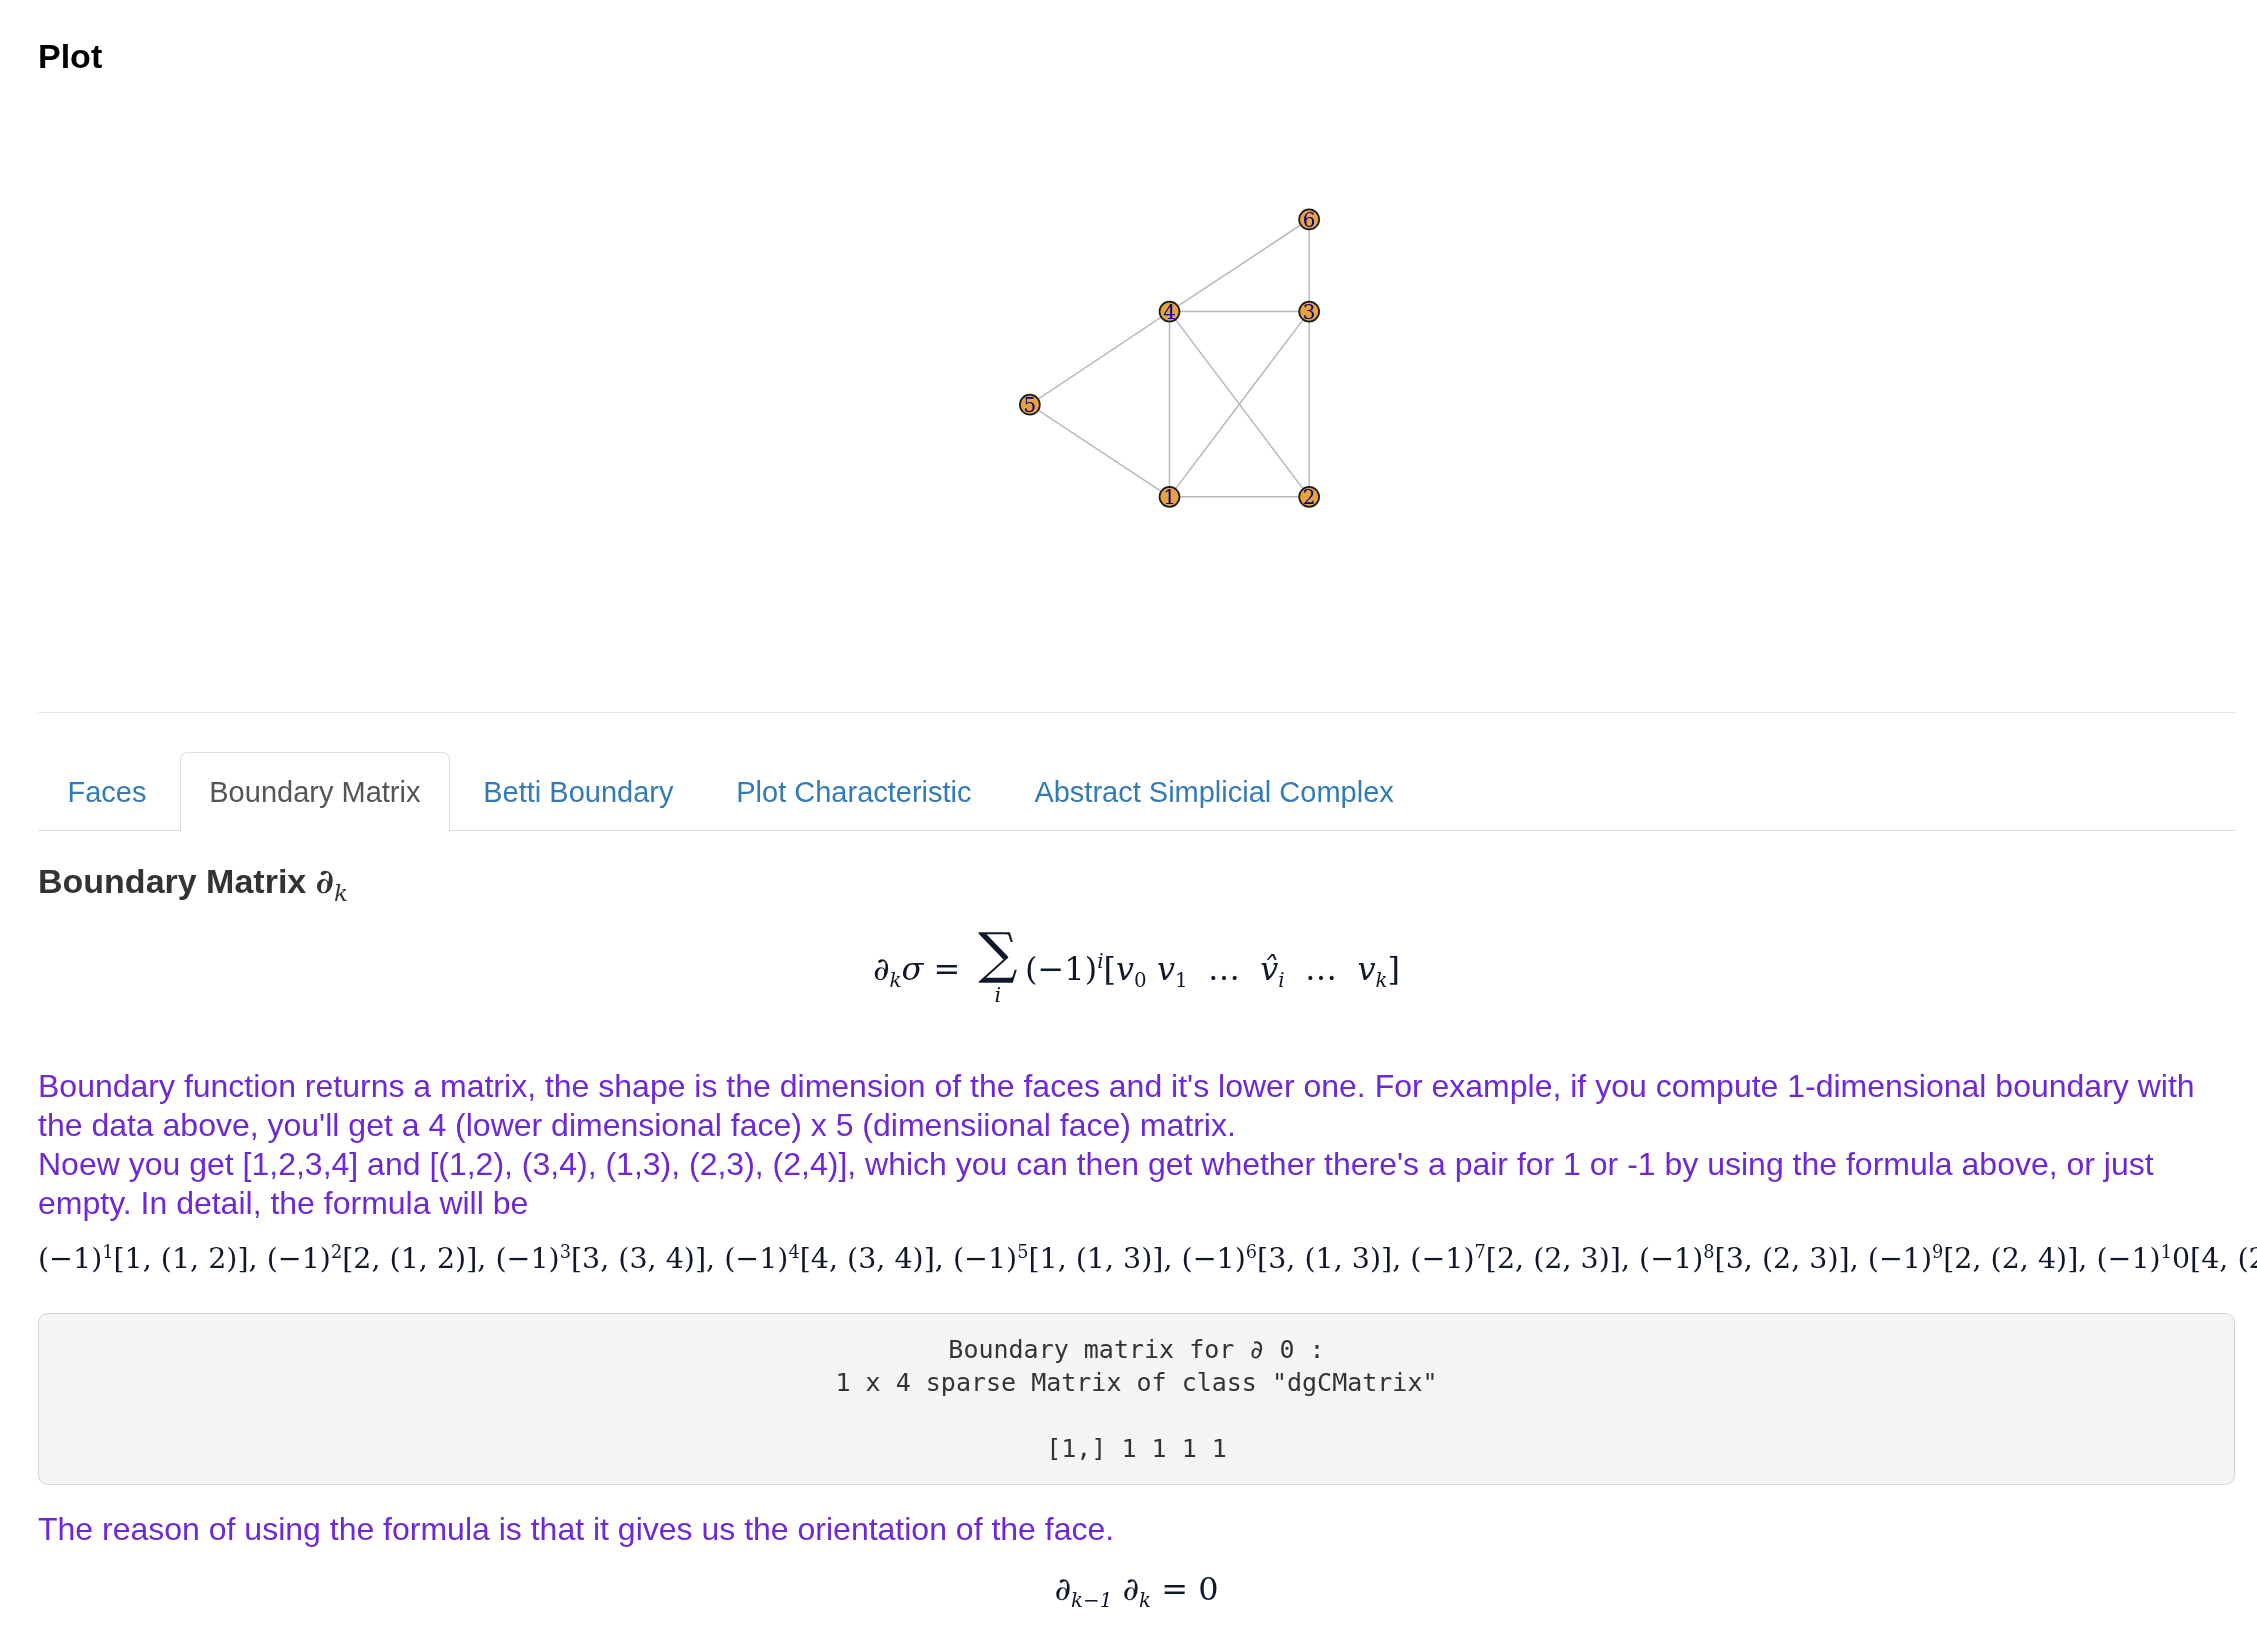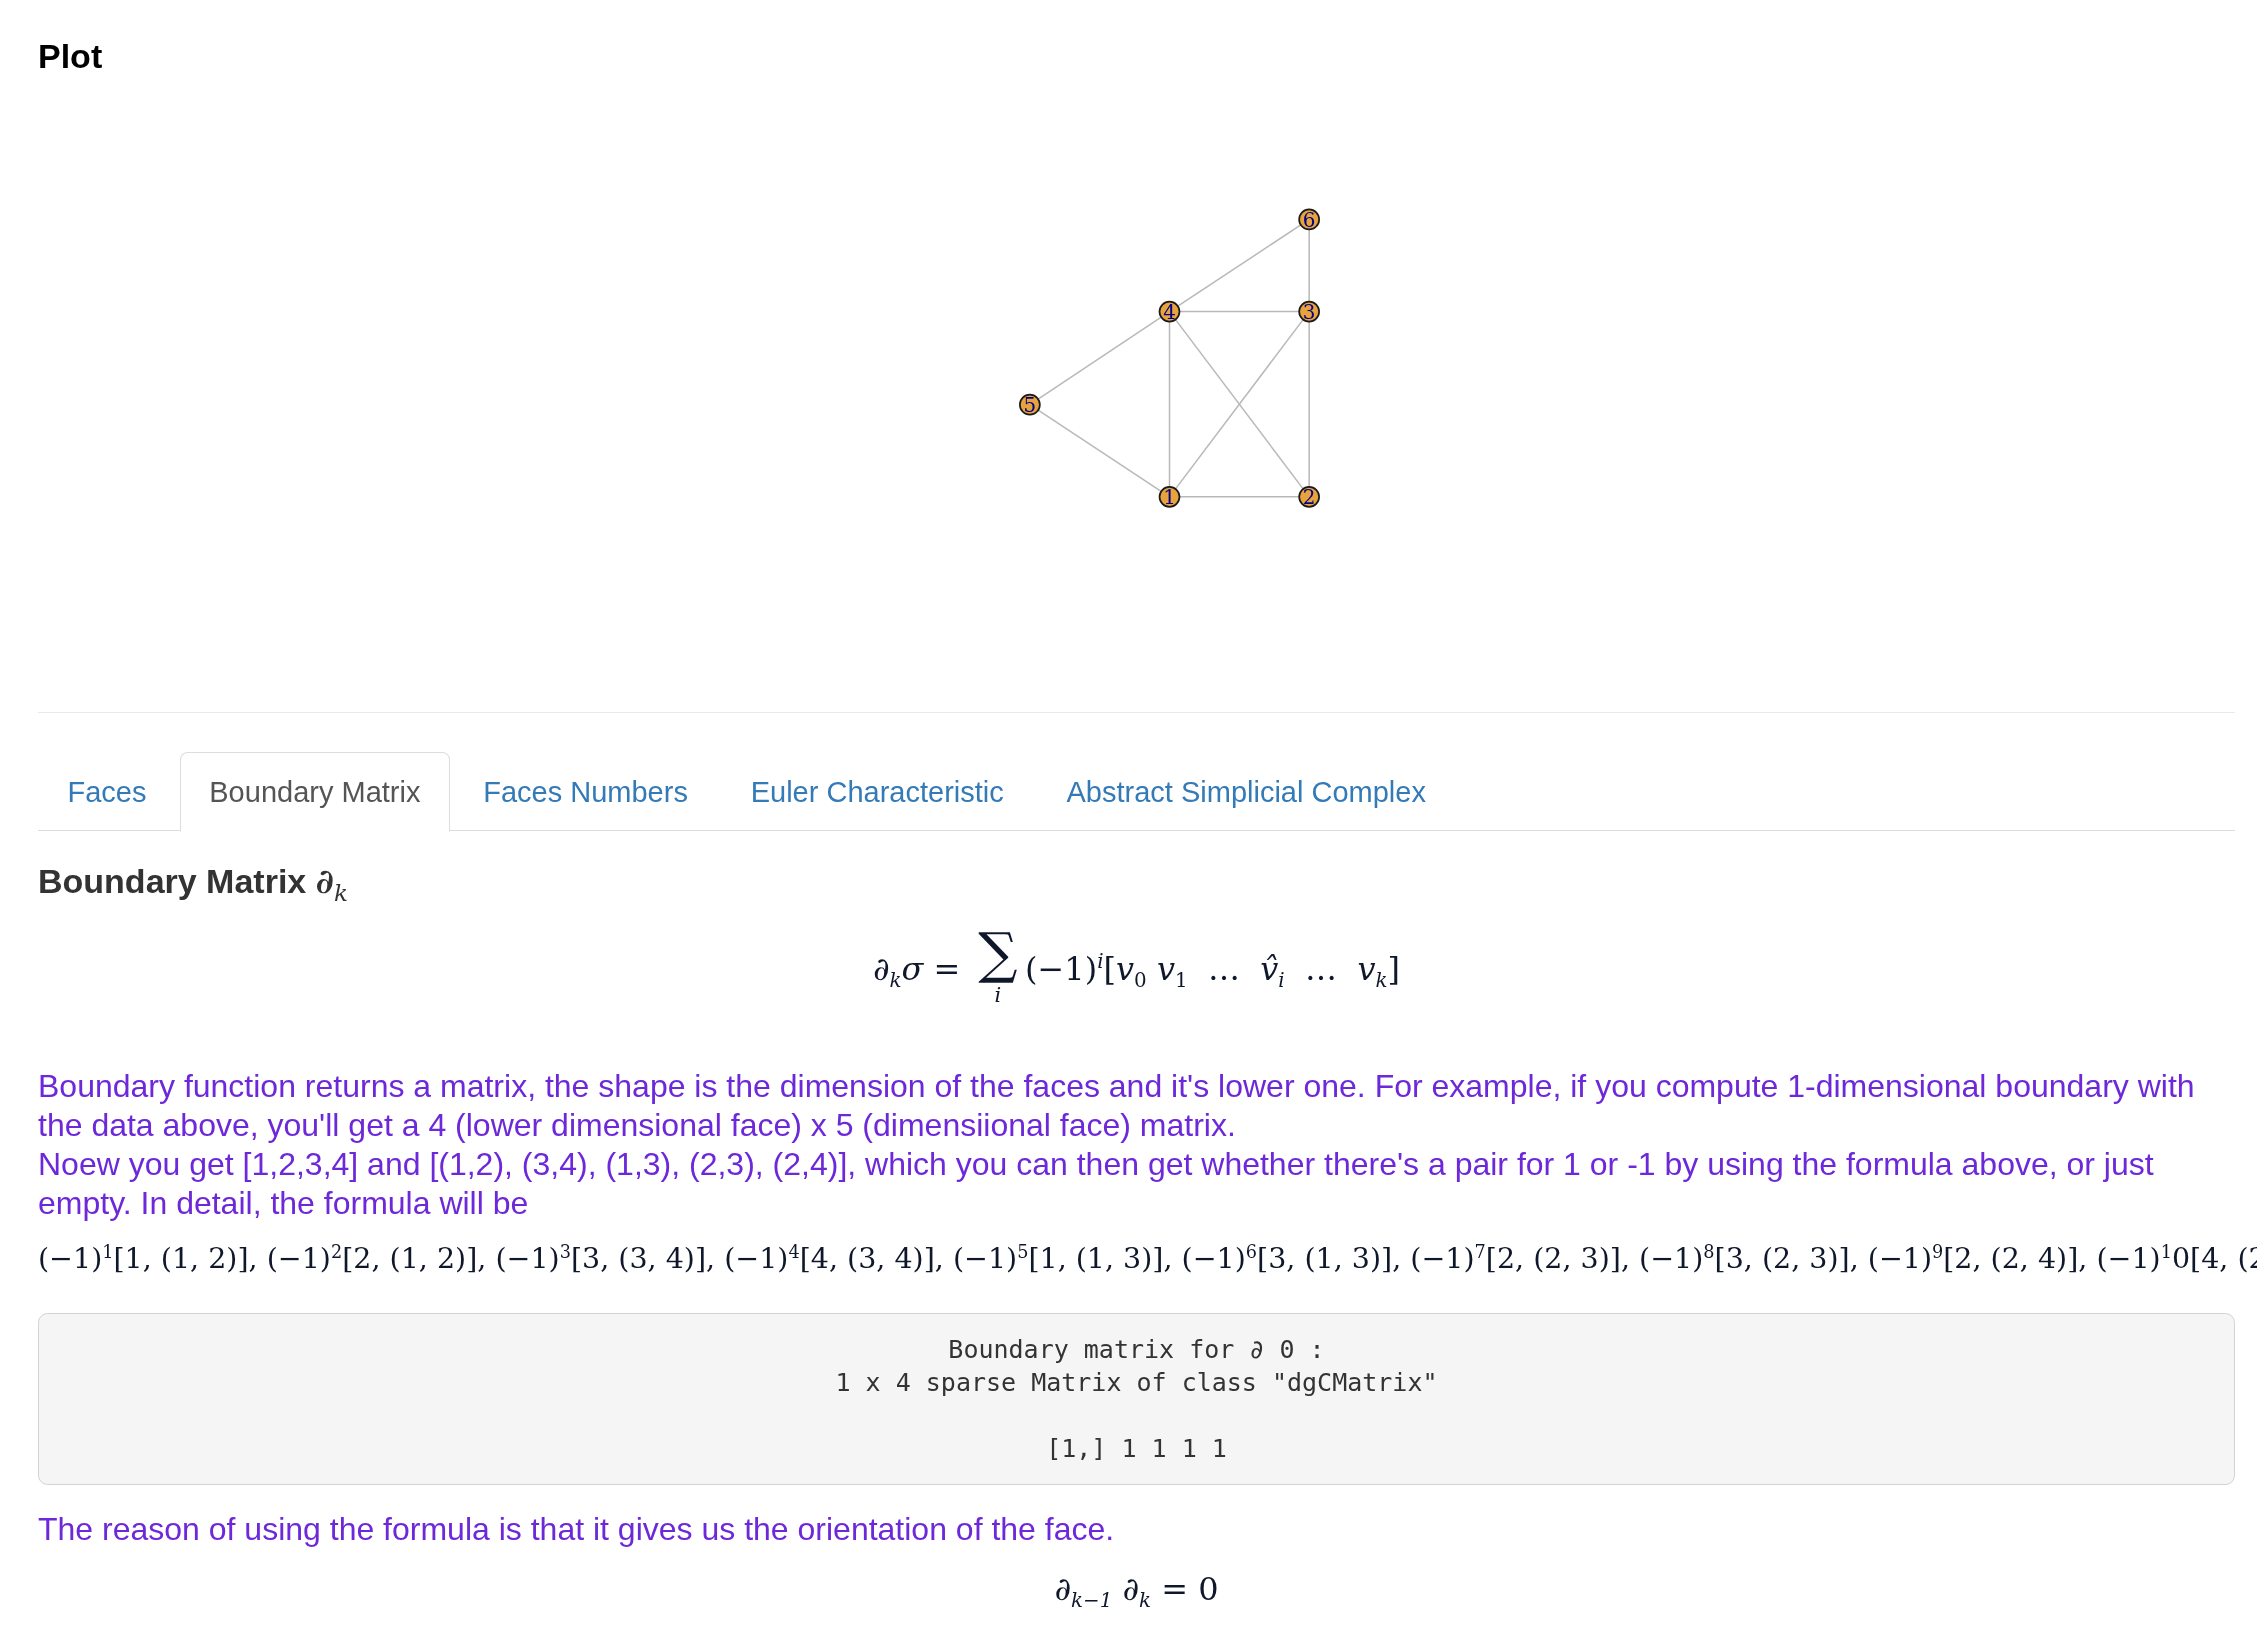--- a/index.html
+++ b/index.html
@@ -103,24 +103,24 @@
   <hr class="divider">
 
   <ul class="nav-tabs">
     <li>
         <a>Faces</a>
       </li>
     <li class="active">
         <a>Boundary Matrix</a>
       </li>
     <li>
-        <a>Faces Numbers</a>
+        <a>Betti Boundary</a>
       </li>
     <li>
-        <a>Euler Characteristic</a>
+        <a>Plot Characteristic</a>
       </li>
     <li>
         <a>Abstract Simplicial Complex</a>
       </li>
   </ul>
 
   <h4 class="section-heading"><span>Boundary Matrix </span><span class="math-sym">∂</span><sub>k</sub></h4>
 
   <div id="formula-main" class="formula"><span class="m-i">∂</span><sub class="m-sub" style="font-style: italic;">k</sub><span class="m-i">σ</span><span class="m-n"> = </span><span class="msum"><span class="msum-sigma">∑</span><span class="msum-sub">i</span></span><span class="m-n">(−1)</span><sup class="m-sup" style="font-style: italic;">i</sup><span class="m-n">[</span><span class="m-i">v</span><sub class="m-sub" style="font-style: normal;">0</sub><span class="m-n"> </span><span class="m-i">v</span><sub class="m-sub" style="font-style: normal;">1</sub><span class="m-n">  …  </span><span class="m-i">v̂</span><sub class="m-sub" style="font-style: italic;">i</sub><span class="m-n">  …  </span><span class="m-i">v</span><sub class="m-sub" style="font-style: italic;">k</sub><span class="m-n">]</span></div>
 

